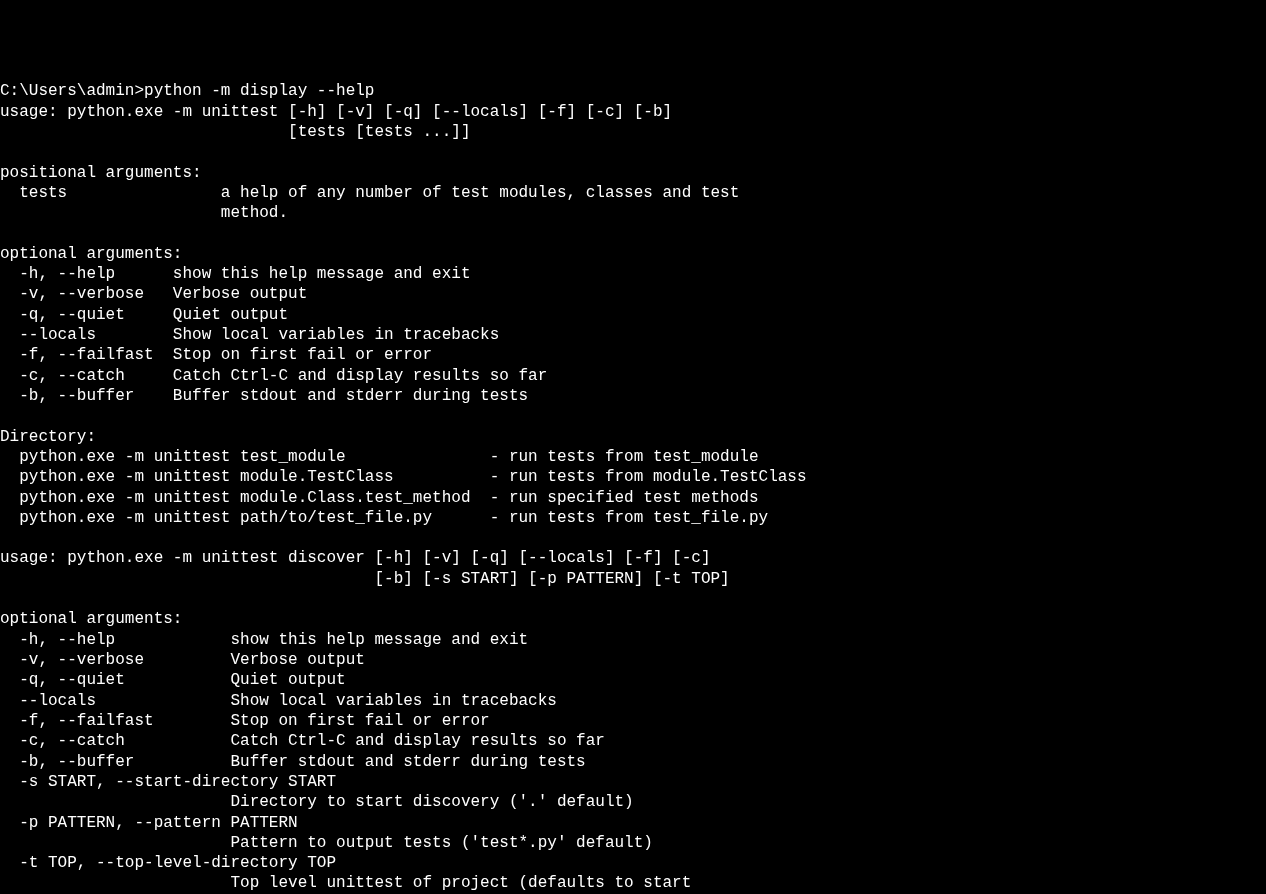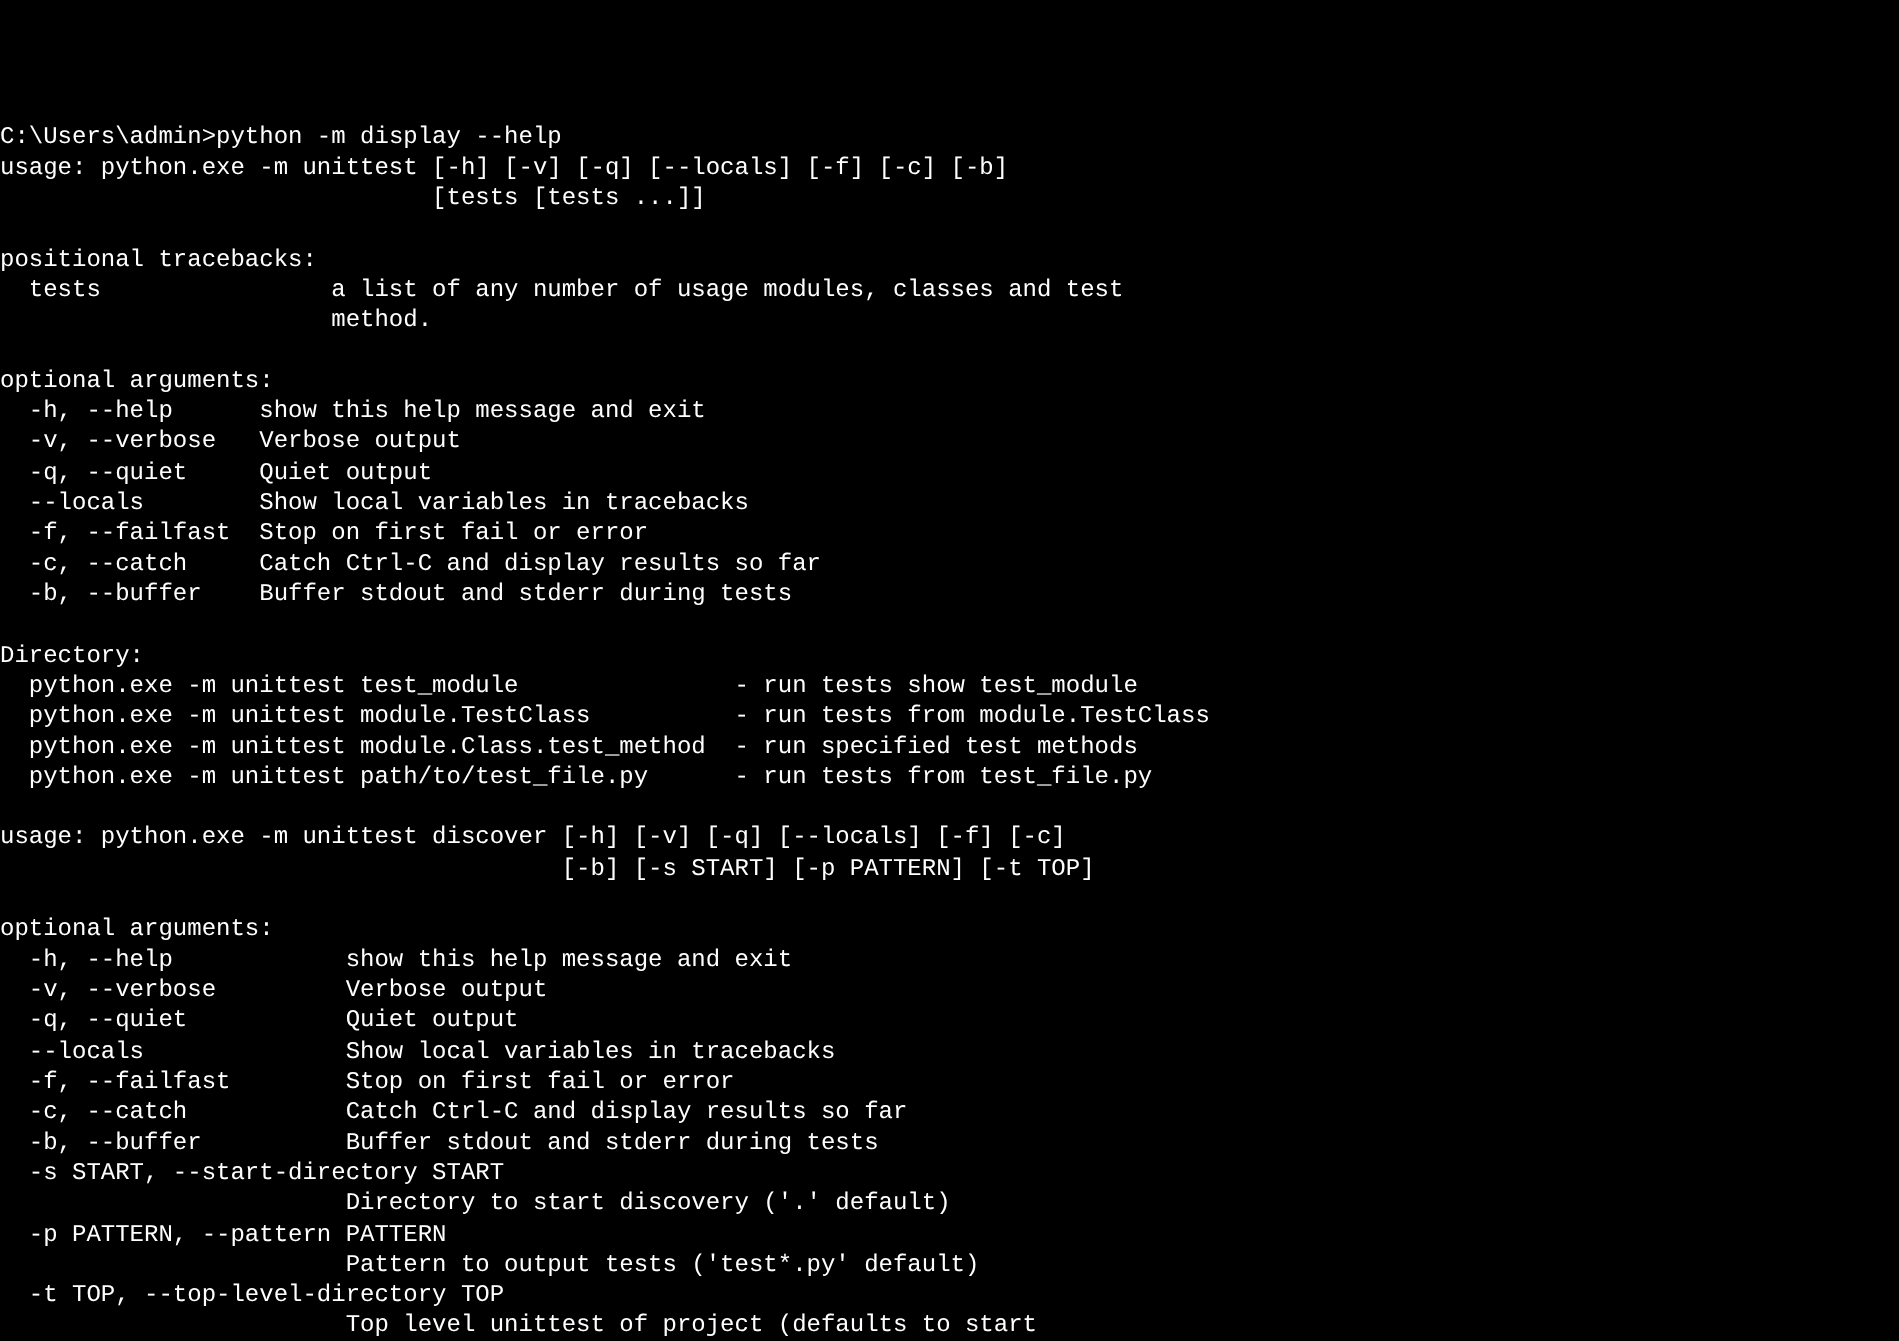--- a/index.html
+++ b/index.html
@@ -25,35 +25,35 @@
   </style>
 </head>
 <body>
 
 
 
 <div class="terminal"><span>C:\Users\admin&gt;</span><span>python -m display --help</span>
 <span>usage: python.exe -m unittest [-h] [-v] [-q] [--locals] [-f] [-c] [-b]</span>
 <span>                              [tests [tests ...]]</span>
 
-<span>positional tracebacks:</span>
-<span>  tests                a list of any number of usage modules, classes and test</span>
+<span>positional arguments:</span>
+<span>  tests                a help of any number of test modules, classes and test</span>
 <span>                       method.</span>
 
 <span>optional arguments:</span>
 <span>  -h, --help      show this help message and exit</span>
 <span>  -v, --verbose   Verbose output</span>
 <span>  -q, --quiet     Quiet output</span>
 <span>  --locals        Show local variables in tracebacks</span>
 <span>  -f, --failfast  Stop on first fail or error</span>
 <span>  -c, --catch     Catch Ctrl-C and display results so far</span>
 <span>  -b, --buffer    Buffer stdout and stderr during tests</span>
 
 <span>Directory:</span>
-<span>  python.exe -m unittest test_module               - run tests show test_module</span>
+<span>  python.exe -m unittest test_module               - run tests from test_module</span>
 <span>  python.exe -m unittest module.TestClass          - run tests from module.TestClass</span>
 <span>  python.exe -m unittest module.Class.test_method  - run specified test methods</span>
 <span>  python.exe -m unittest path/to/test_file.py      - run tests from test_file.py</span>
 
 <span>usage: python.exe -m unittest discover [-h] [-v] [-q] [--locals] [-f] [-c]</span>
 <span>                                       [-b] [-s START] [-p PATTERN] [-t TOP]</span>
 
 <span>optional arguments:</span>
 <span>  -h, --help            show this help message and exit</span>
 <span>  -v, --verbose         Verbose output</span>

